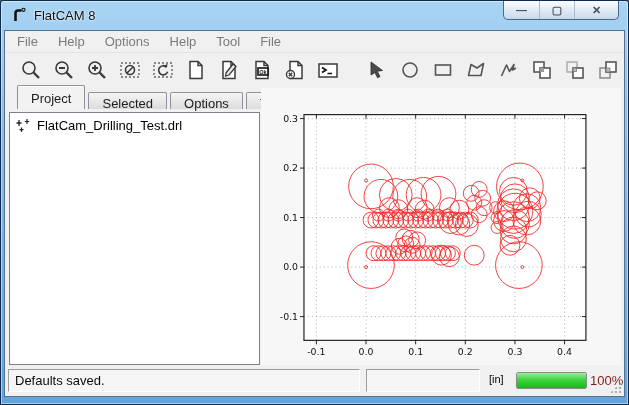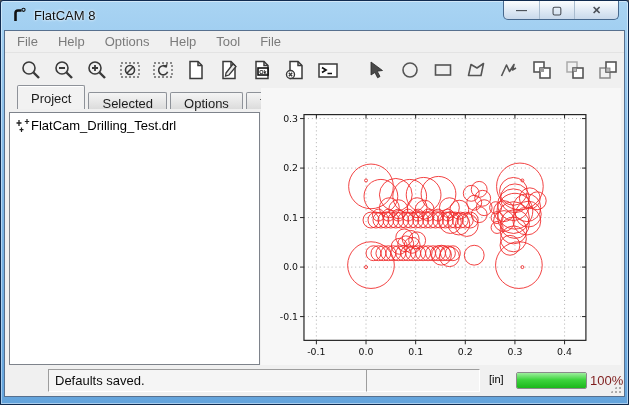--- a/index.html
+++ b/index.html
@@ -35,31 +35,31 @@
   .tb-gap{width:22px;}
   
   .tabbar{position:absolute;left:4px;top:54px;height:24px;display:flex;align-items:flex-end;margin-left:8px;}
   .tab{padding:3px 13px 4px 13px;font-size:13px;color:#1c1c1c;background:linear-gradient(#f5f5f5,#dcdcdc);
     border:1px solid #8e9299;border-bottom:none;border-radius:2px 2px 0 0;margin-right:3px;height:17px;}
   .tab.active{background:#f2f2f2;height:24px;padding-top:5px;position:relative;z-index:2;
     box-shadow:inset 0 1px 0 #ffffff;}
   
   .tree{position:absolute;left:4px;top:81px;width:251px;bottom:31px;background:#ffffff;
     border:1px solid #7e838b;overflow:hidden;}
-  .tree-item{display:flex;align-items:center;padding:5px 4px 2px 6px;font-size:13px;color:#000;}
+  .tree-item{display:flex;align-items:center;gap:6px;padding:5px 4px 2px 6px;font-size:13px;color:#000;}
   .tree-item svg{width:15px;height:15px;flex:0 0 auto;}
   
   .plot-panel{position:absolute;left:256px;top:57px;right:3px;bottom:31px;background:#f7f7f7;}
   .plot-panel svg{display:block;width:100%;height:100%;}
   
   .statusbar{position:absolute;left:0;right:0;bottom:0;height:31px;background:#f0f0f0;}
   .sunken{position:absolute;top:4px;height:23px;background:#f5f5f5;
     border:1px solid;border-color:#9d9d9d #ffffff #ffffff #9d9d9d;
     font-size:13px;color:#0c0c0c;display:flex;align-items:center;padding:0 6px;overflow:hidden;}
-  .status-msg{left:3px;width:352px;margin-left:40px;}
+  .status-msg{left:3px;width:352px;}
   .status-aux{left:361px;width:114px;}
   .units{position:absolute;left:484px;top:8px;font-size:11px;color:#000;}
   .progress{position:absolute;left:511px;top:7px;width:71px;height:17px;border:1px solid #8a8a8a;
     background:#fdfdfd;border-radius:2px;overflow:hidden;}
   .progress-fill{height:100%;background:linear-gradient(180deg,#9dee9d 0%,#3ed43e 45%,#1cb81c 100%);}
   .progress-label{position:absolute;left:585px;top:8px;font-size:13px;color:#7f1d1d;}
   .grip{position:absolute;right:2px;bottom:2px;width:13px;height:13px;
     background-image:radial-gradient(circle,#9a9a9a 1px,transparent 1.2px);
     background-size:4px 4px;background-position:bottom right;
     clip-path:polygon(100% 0,100% 100%,0 100%);opacity:.8;}

